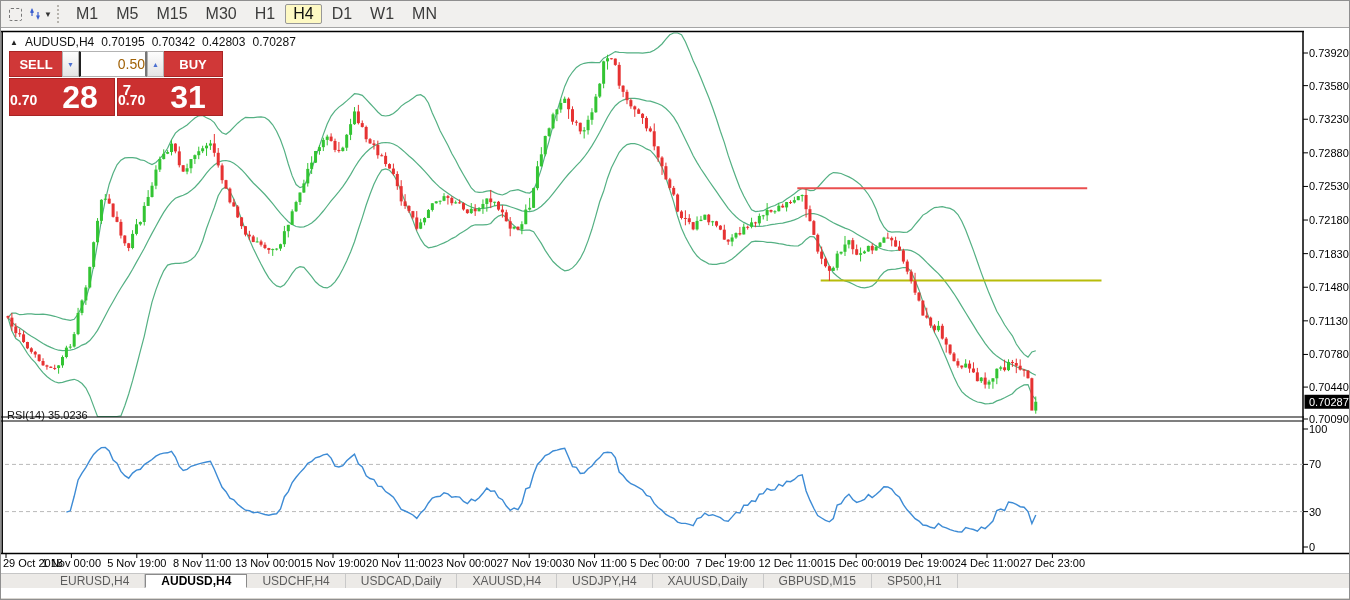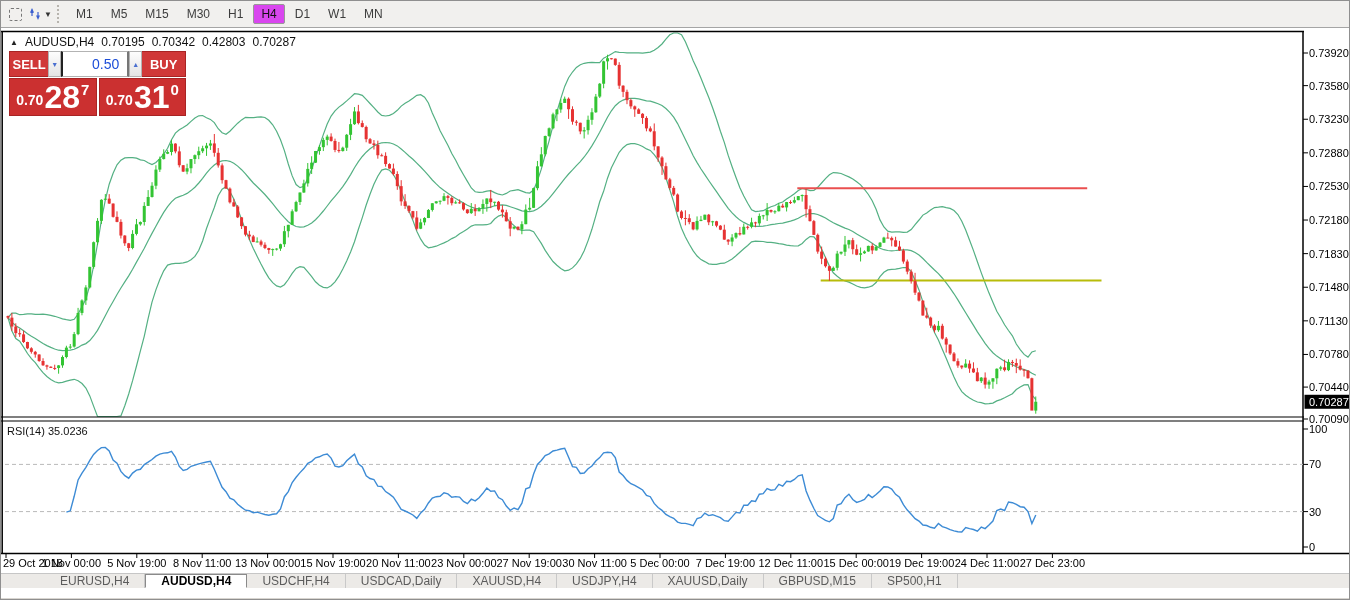--- a/index.html
+++ b/index.html
@@ -16,51 +16,51 @@
     position:absolute; top:0; left:0; width:1350px; height:27px;
     background:#f1f0ee; border-bottom:1px solid #a5a5a5;
     display:flex; align-items:center; z-index:5;
   }
   .tbicon { display:flex; align-items:center; justify-content:center;
     width:24px; height:22px; margin-left:2px; color:#444; }
   .dashedbox { width:13px; height:13px; border:1px dashed #777; border-radius:2px; display:block; }
   .caret { font-size:8px; color:#333; margin-left:2px; }
   .grip { width:4px; height:18px; border-left:2px dotted #b7b4ae; margin:0 6px 0 4px; }
   .tf { height:20px; padding:0 7px; display:flex; align-items:center; justify-content:center;
-    font-size:12px; color:#3c3c3c; margin:0 1px; border:1px solid transparent; cursor:default; }
-  .tf.active { background:#d946ef; border:1px solid #989898; border-radius:2px; color:#111; }
+    font-size:16px; color:#3c3c3c; margin:0 1px; border:1px solid transparent; cursor:default; }
+  .tf.active { background:#fef9c3; border:1px solid #989898; border-radius:2px; color:#111; }
   
   #chart-svg { position:absolute; top:0; left:0; z-index:1; }
   
   #chart-header { position:absolute; top:34px; left:9px; z-index:3;
     font-size:12px; color:#111; display:flex; gap:7px; align-items:center; }
   #chart-header .tri { font-size:8px; color:#222; }
   
-  #trade-panel { position:absolute; top:50px; left:8px; width:177px; z-index:4; }
+  #trade-panel { position:absolute; top:50px; left:8px; width:214px; z-index:4; }
   #tp-row1 { display:flex; height:26px; }
   .tp-btn { background:#d03838; color:#fff; font-size:13px; font-weight:bold;
     display:flex; align-items:center; justify-content:center;
     border:1px solid #a82424; }
   #tp-sell { width:53px; border-right:none; }
   #tp-buy  { width:59px; border-left:none; }
   .spin { width:17px; background:linear-gradient(#fdfdfd,#e4e4e4); border:1px solid #b3b3b3;
     display:flex; align-items:center; justify-content:center; font-size:7px; color:#4a6fd0; }
   #tp-vol { width:68px; border-top:1px solid #b3b3b3; border-bottom:1px solid #b3b3b3;
     background:#fff; font-family:"Liberation Sans",sans-serif;
-    font-size:14px; text-align:right; padding-right:8px; color:#1d4ed8; }
+    font-size:14px; text-align:right; padding-right:0; color:#a16207; }
   #tp-row2 { display:flex; height:38px; margin-top:1px; }
   .tp-price { background:#cb3030; color:#fff; display:flex; align-items:flex-end;
-    justify-content:center; padding-bottom:3px; border:1px solid #a82424; }
+    padding-bottom:3px; border:1px solid #a82424;gap:24px; }
   #tp-price-sell { width:106px; margin-right:2px; }
   #tp-price-buy  { width:106px; }
   .p-small { font-size:14px; font-weight:bold; margin-bottom:4px; }
   .p-big   { font-size:32px; font-weight:bold; line-height:0.95; margin:0 1px; }
   .p-sup   { font-size:15px; font-weight:bold; position:relative; top:-14px; }
   
-  #rsi-label { position:absolute; top:424px; left:6px; z-index:3; font-size:11px; color:#111; }
+  #rsi-label { position:absolute; top:408px; left:6px; z-index:3; font-size:11px; color:#111; }
   
   #tab-bar { position:absolute; top:572px; left:0; width:1350px; height:15px;
     background:#eceae7; border-top:1px solid #c6c6c6; display:flex;
     padding-left:44px; z-index:5; font-size:12px; }
   .tab { display:flex; align-items:center; padding:0 15px; color:#5c5c5c;
     border-right:1px solid #c9c9c9; cursor:default; }
   .tab.active { background:#ffffff; color:#000; font-weight:bold;
     border:1px solid #8a8a8a; border-bottom:1px solid #fff; }
   #bottom-strip { position:absolute; top:597px; left:0; width:1350px; height:3px;
     background:#d8d5d0; z-index:5; }

